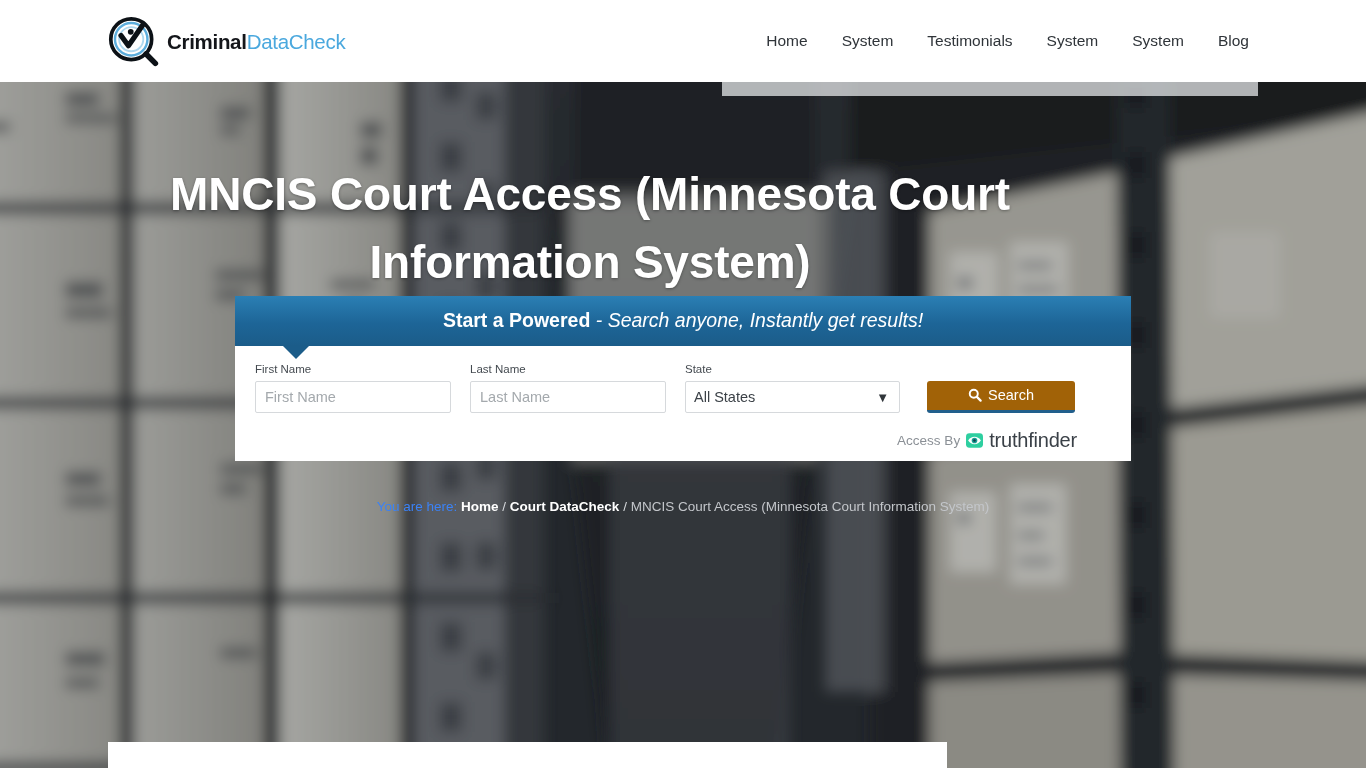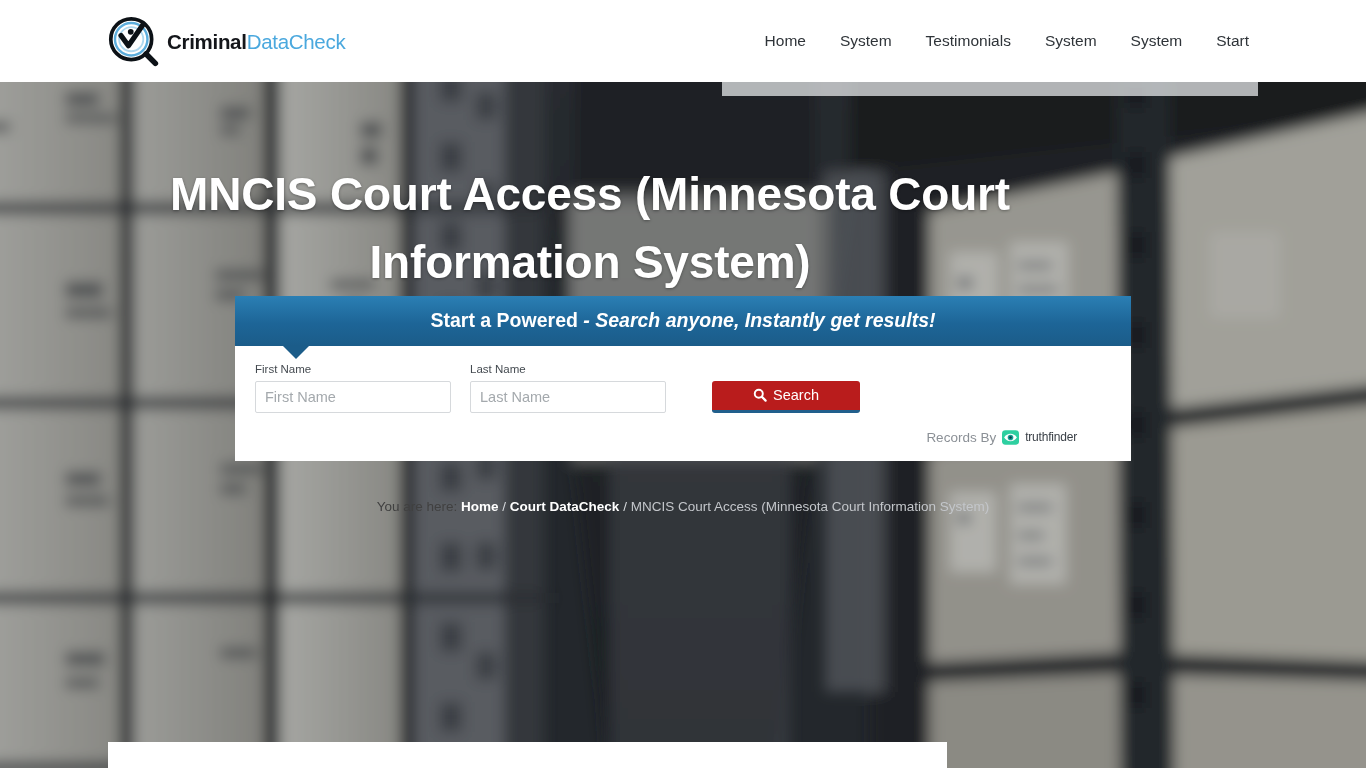--- a/index.html
+++ b/index.html
@@ -92,21 +92,21 @@
   }
   .search-head {
     position: relative;
     height: 50px;
     background: linear-gradient(180deg, #2b7fb4 0%, #1d6597 55%, #1b5c89 100%);
     display: flex; align-items: center; justify-content: center;
     color: #ffffff;
   }
   .search-head-text { font-size: 19.5px; line-height: 1; }
   .search-head-text .sh-bold { font-weight: bold; }
-  .search-head-text .sh-italic { font-style: italic; font-weight: bold; }
+  .search-head-text .sh-italic { font-style: italic; font-weight: normal; }
   .head-pointer {
     position: absolute; bottom: -13px; left: 48px;
     width: 0; height: 0;
     border-left: 13px solid transparent;
     border-right: 13px solid transparent;
     border-top: 13px solid #1b5c89;
   }
   .search-body {
     background: #ffffff;
     padding: 18px 20px 16px 20px;
@@ -142,44 +142,44 @@
   }
   .select-shell { position: relative; }
   .select-caret {
     position: absolute; right: 11px; bottom: 9px;
     pointer-events: none; color: #31363b;
     font-size: 13px; line-height: 1; font-weight: bold;
   }
   .search-btn {
     height: 32px; width: 148px;
     margin-left: 27px;
-    background: #b91c1c;
+    background: #a16207;
     border: none; border-bottom: 3px solid #215f8c;
     border-radius: 3px;
     color: #ffffff; font-size: 14.5px;
     font-family: "Liberation Sans", sans-serif;
     cursor: pointer;
     display: flex; align-items: center; justify-content: center; gap: 6px;
   }
   .powered {
     margin-top: 16px;
     display: flex; align-items: center; justify-content: flex-end;
     gap: 6px; padding-right: 34px;
   }
   .powered-label { font-size: 13.5px; color: #8b9096; }
-  .tf-name { font-size: 12px; color: #3a4047; letter-spacing: -0.2px; }
+  .tf-name { font-size: 20px; color: #3a4047; letter-spacing: -0.2px; }
 
   
   .breadcrumb {
     position: absolute; top: 499px; left: 0;
     width: 1366px; text-align: center;
     z-index: 18;
     font-size: 13.5px; color: #c9ccd0;
   }
-  .breadcrumb .bc-pre { color: #404040; }
+  .breadcrumb .bc-pre { color: #3b82f6; }
   .breadcrumb .bc-link { color: #ffffff; font-weight: bold; text-decoration: none; cursor: pointer; }
   .breadcrumb .bc-sep { color: #d5d8db; }
   .breadcrumb .bc-cur { color: #c3c6ca; }
 
   
   .content-panel {
     position: absolute; top: 742px; left: 108px;
     width: 839px; height: 26px;
     background: #ffffff;
     z-index: 22;
@@ -370,32 +370,39 @@
 
         <div class="field-gap"></div>
 
         <div class="field">
           <label class="field-label">Last Name</label>
           <input class="field-input" type="text" placeholder="Last Name" style="">
         </div>
 
         <div class="field-gap"></div>
 
+        <div class="field select-shell">
+          <label class="field-label">State</label>
+          <select class="field-select">
+            <option>All States</option>
+          </select>
+          <span class="select-caret">▼</span>
+        </div>
 
         <button class="search-btn">
           <svg width="14" height="14" viewBox="0 0 16 16">
             <circle cx="6.6" cy="6.6" r="4.6" fill="none" stroke="#ffffff" stroke-width="2.2"></circle>
             <line x1="10.2" y1="10.2" x2="14.4" y2="14.4" stroke="#ffffff" stroke-width="2.6" stroke-linecap="round"></line>
           </svg>
           <span>Search</span>
         </button>
       </div>
 
       <div class="powered">
-        <span class="powered-label">Records By</span>
+        <span class="powered-label">Access By</span>
         <svg width="17" height="17" viewBox="0 0 20 20">
           <rect x="0" y="1.5" width="20" height="17" rx="4" fill="#2ecfa0"></rect>
           <path d="M2.5 10 C6 4.2, 14 4.2, 17.5 10 C14 15.8, 6 15.8, 2.5 10 Z" fill="#ffffff"></path>
           <circle cx="10" cy="10" r="3.3" fill="#1a9e93"></circle>
           <circle cx="10" cy="10" r="1.5" fill="#0d3d4a"></circle>
         </svg>
         <span class="tf-name">truthfinder</span>
       </div>
     </div>
   </div>
@@ -426,15 +433,15 @@
       <span class="t1">Criminal</span><span class="t2">DataCheck</span>
     </span>
   </div>
 
   <nav class="main-nav">
     <a class="nav-item">Home</a>
     <a class="nav-item">System</a>
     <a class="nav-item">Testimonials</a>
     <a class="nav-item">System</a>
     <a class="nav-item">System</a>
-    <a class="nav-item">Start</a>
+    <a class="nav-item">Blog</a>
   </nav>
 </header>
 
 </body></html>

